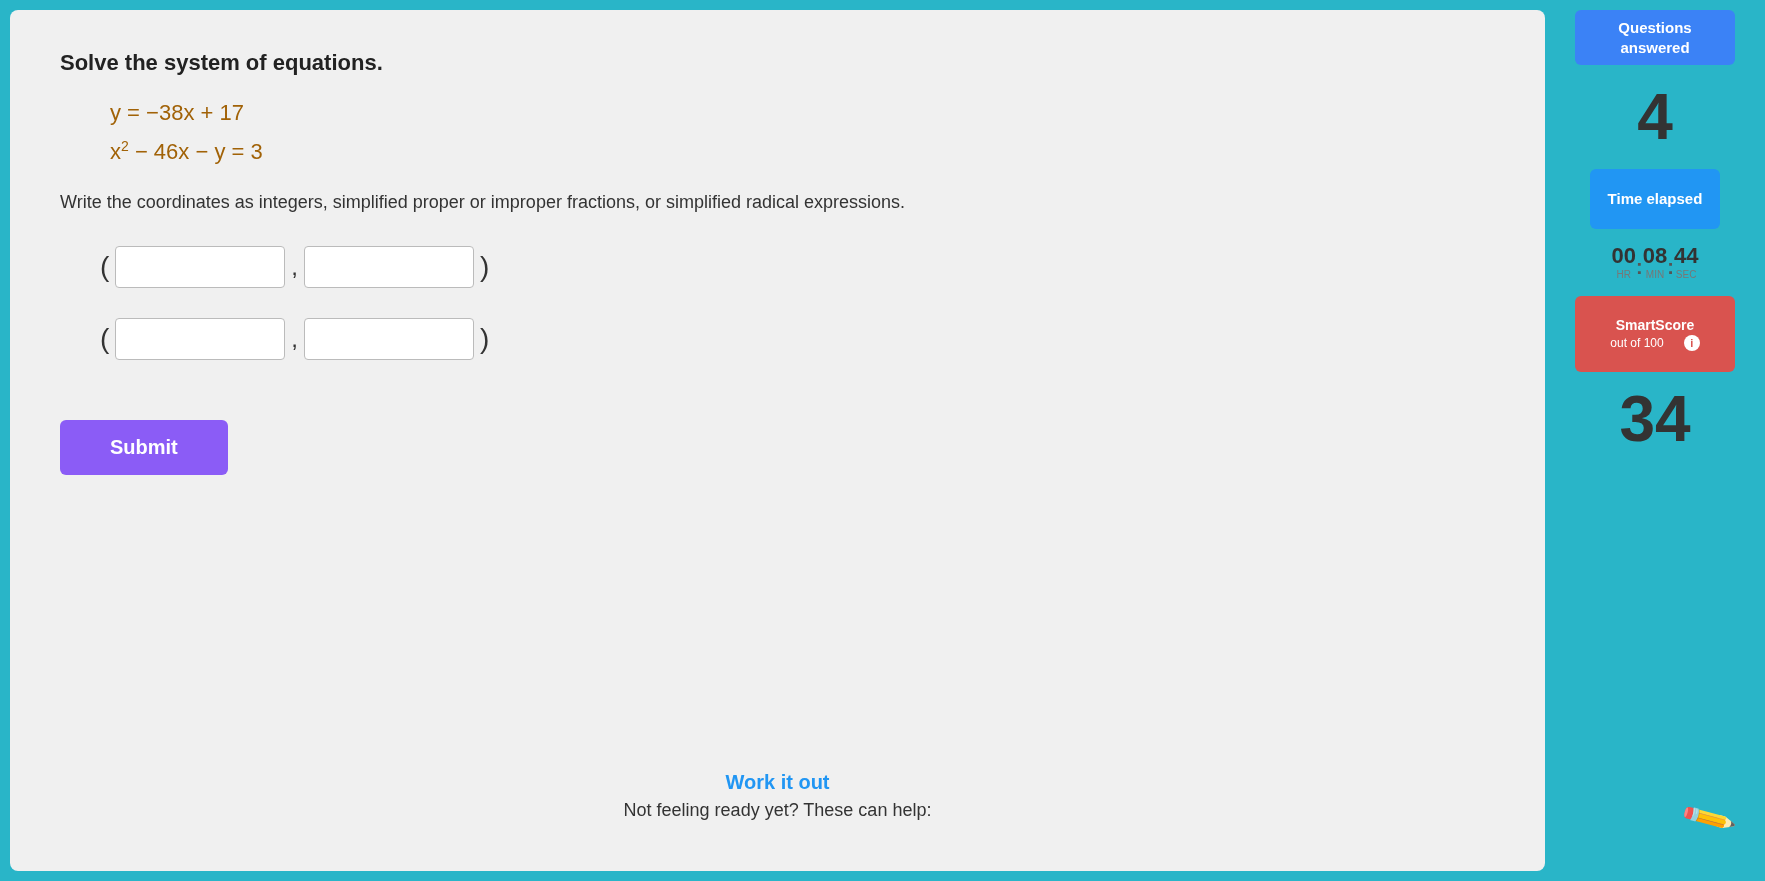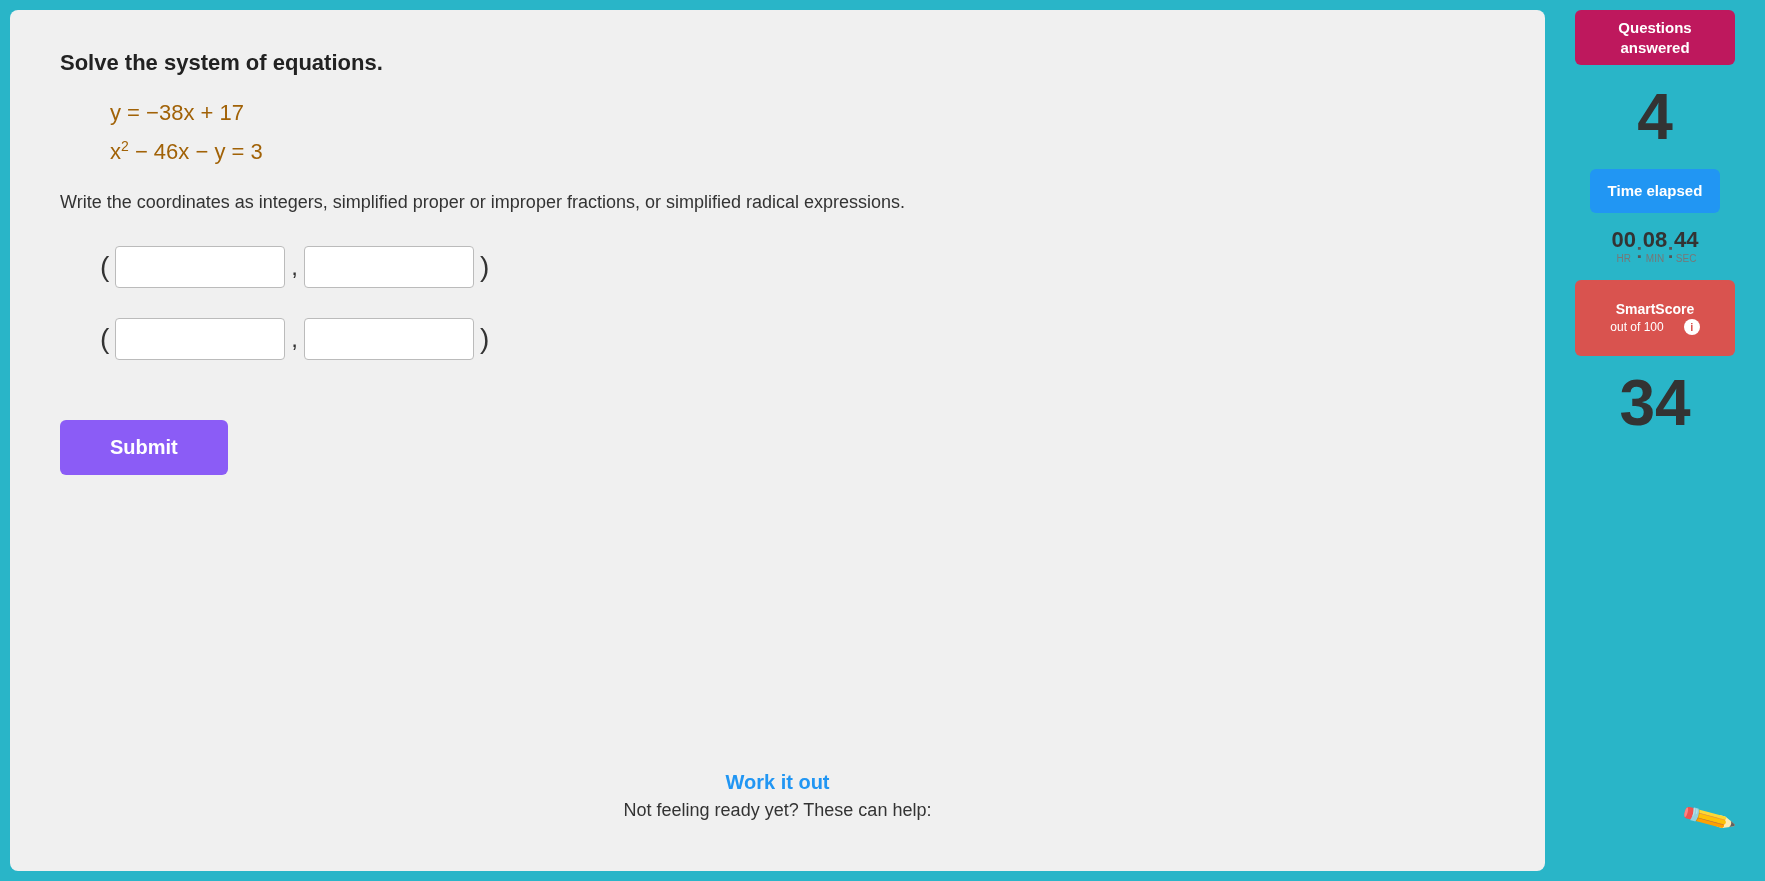--- a/index.html
+++ b/index.html
@@ -25,21 +25,21 @@
     .sidebar {
       width: 220px;
       display: flex;
       flex-direction: column;
       align-items: center;
       padding: 10px 15px;
       gap: 10px;
     }
 
     .questions-answered-badge {
-      background: #be185d;
+      background: #3b82f6;
       color: white;
       font-weight: bold;
       font-size: 15px;
       text-align: center;
       padding: 8px 14px;
       border-radius: 6px;
       width: 160px;
       line-height: 1.3;
     }
 
@@ -50,21 +50,21 @@
       text-align: center;
       margin: 5px 0;
     }
 
     .time-elapsed-badge {
       background: #2196f3;
       color: white;
       font-weight: bold;
       font-size: 15px;
       text-align: center;
-      padding: 12px 14px;
+      padding: 20px 14px;
       border-radius: 6px;
       width: 130px;
       line-height: 1.3;
     }
 
     .timer-display {
       display: flex;
       gap: 0;
       align-items: flex-end;
       color: #555;

